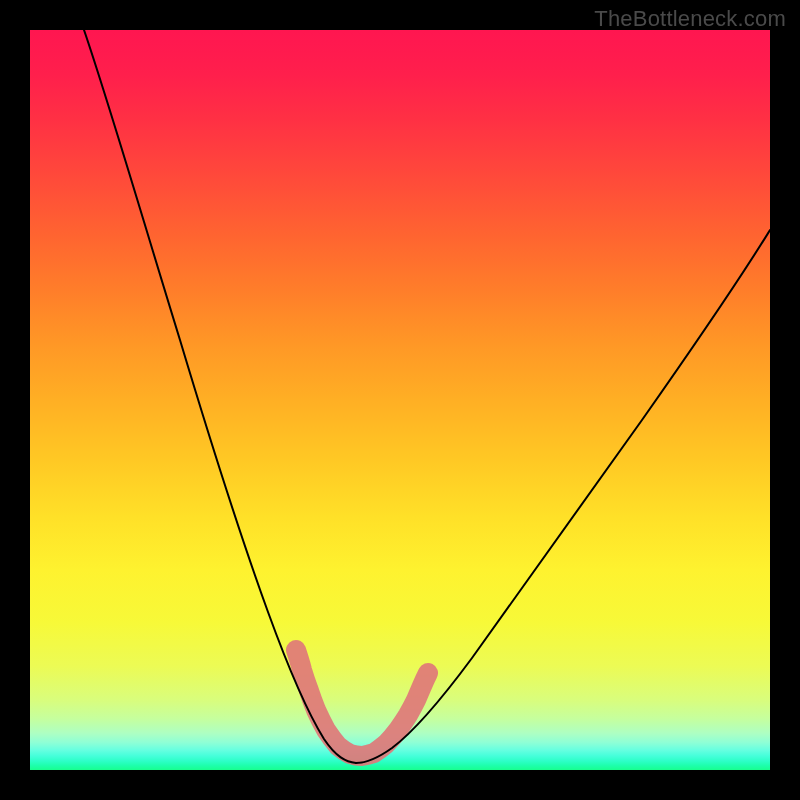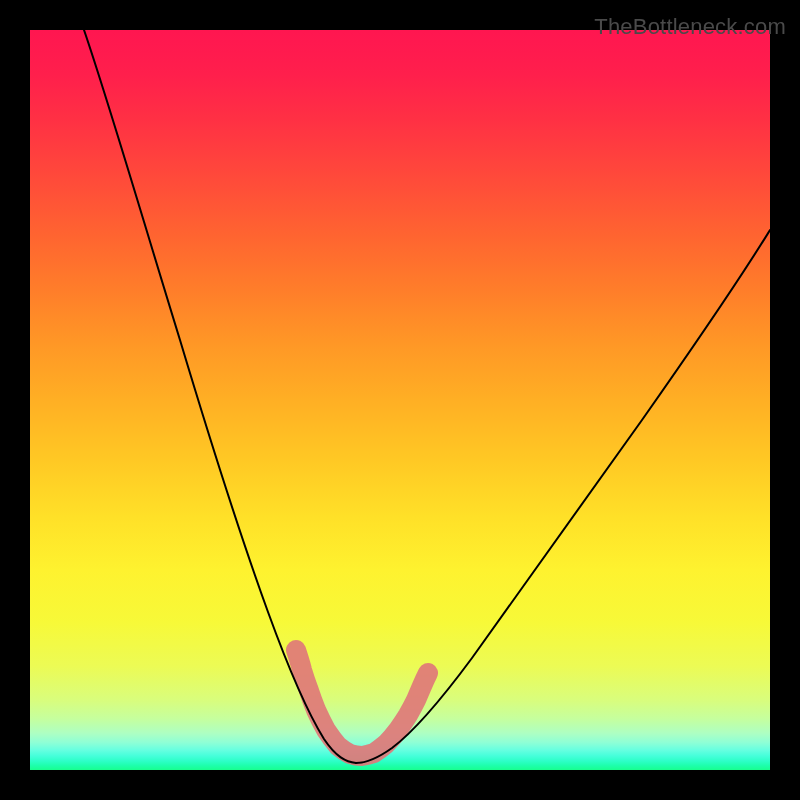--- a/index.html
+++ b/index.html
@@ -12,21 +12,21 @@
     font-family: Arial, Helvetica, sans-serif;
   }
   .stage {
     position: relative;
     width: 800px;
     height: 800px;
     background: #000;
   }
   .watermark {
     position: absolute;
-    top: 14px;
+    top: 6px;
     right: 14px;
     color: #4a4a4a;
     font-size: 22px;
     letter-spacing: 0.2px;
     font-weight: 400;
     z-index: 5;
   }
   .plot {
     position: absolute;
     left: 30px;

